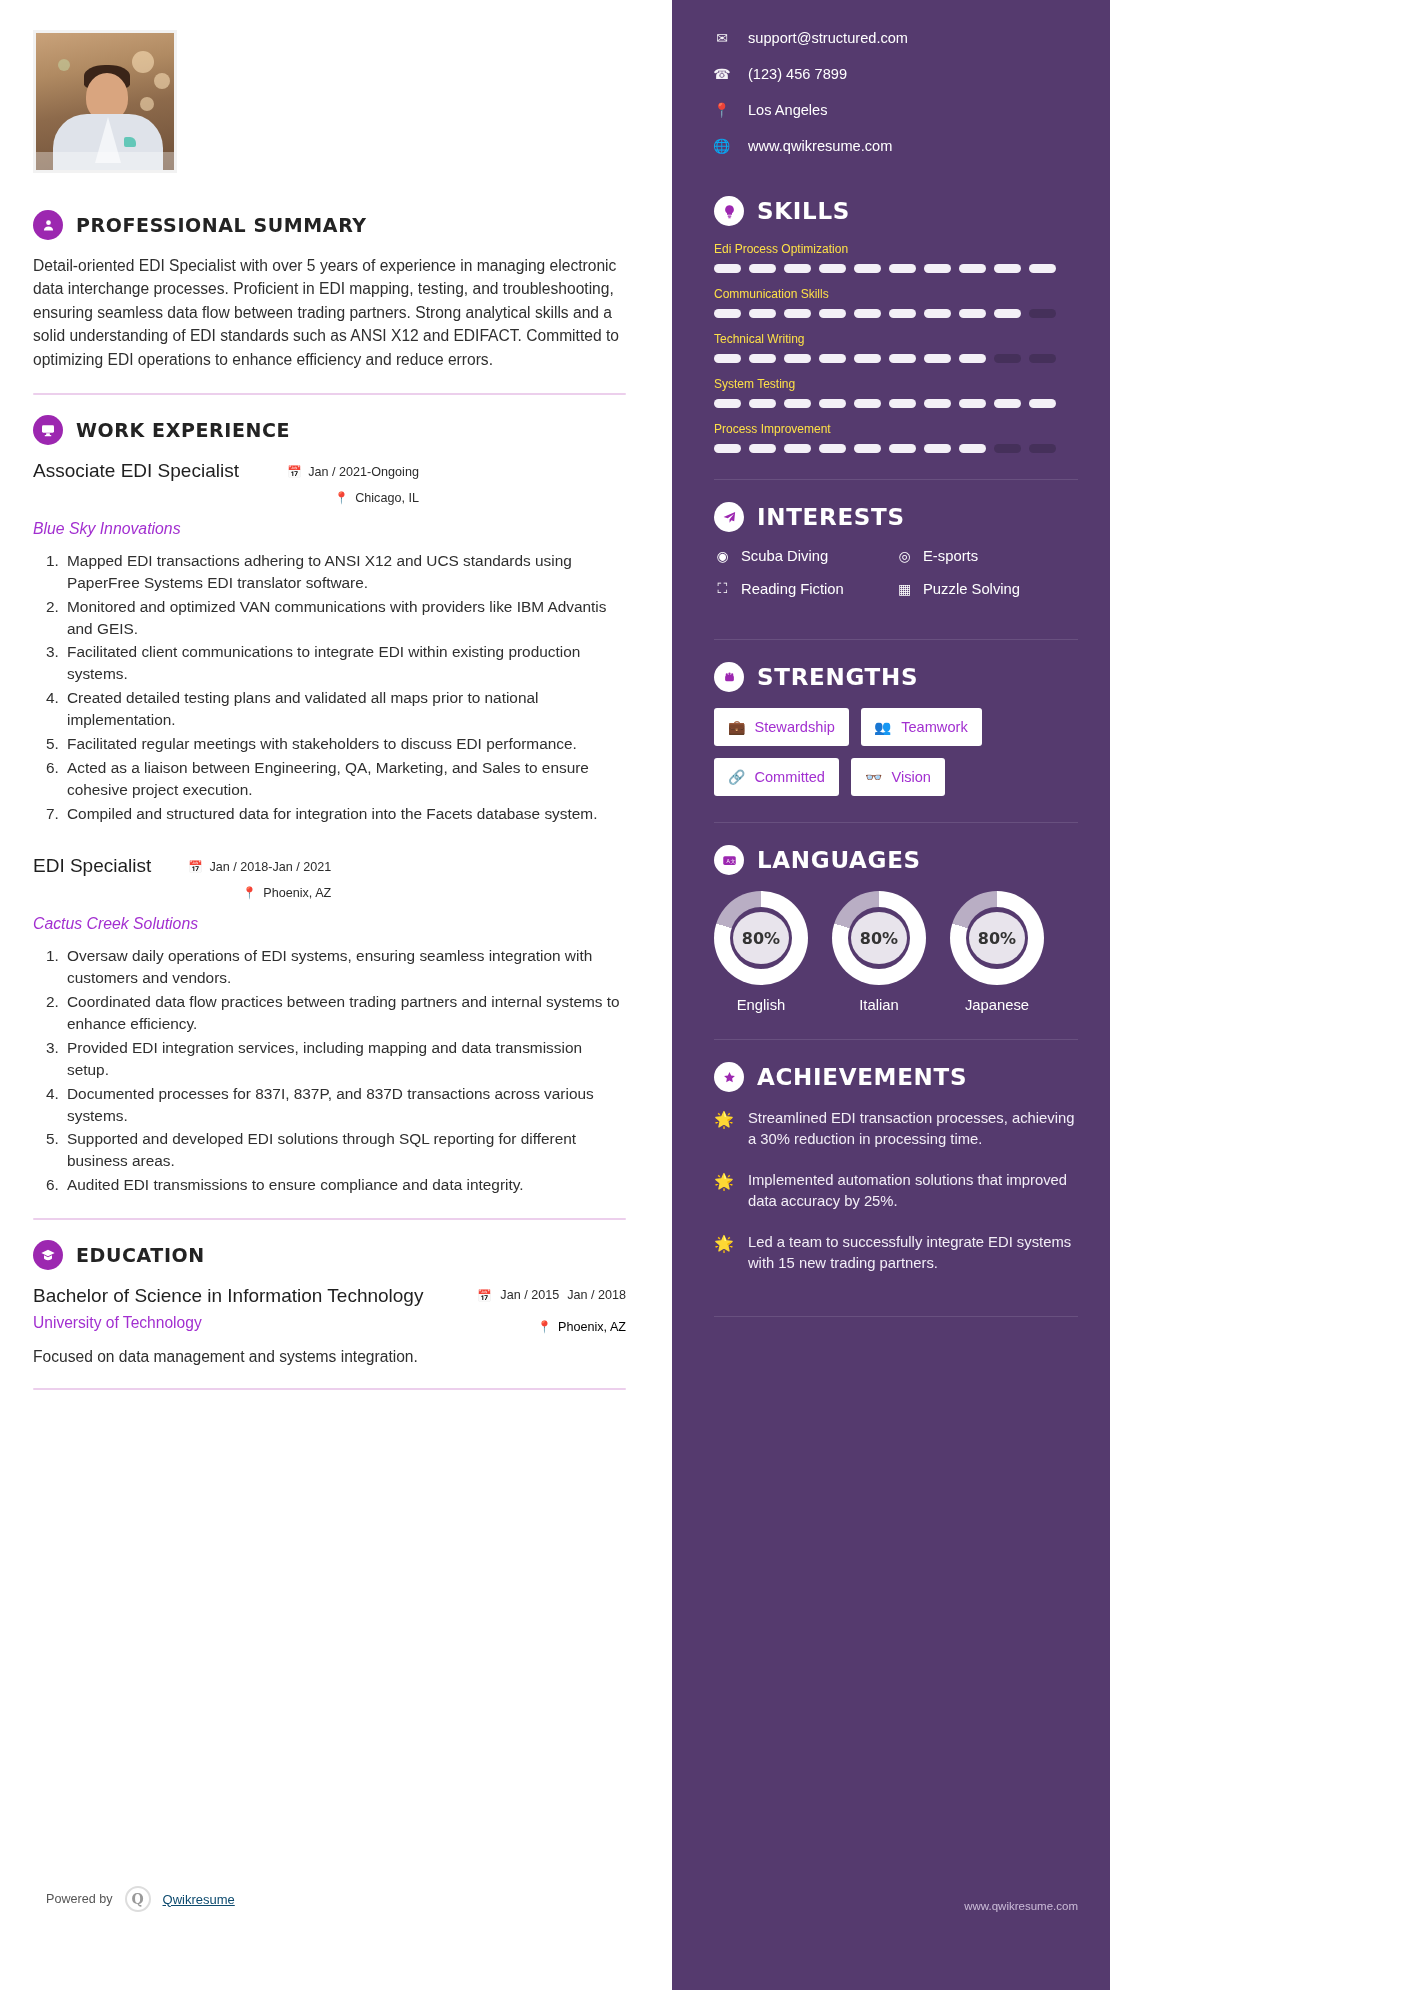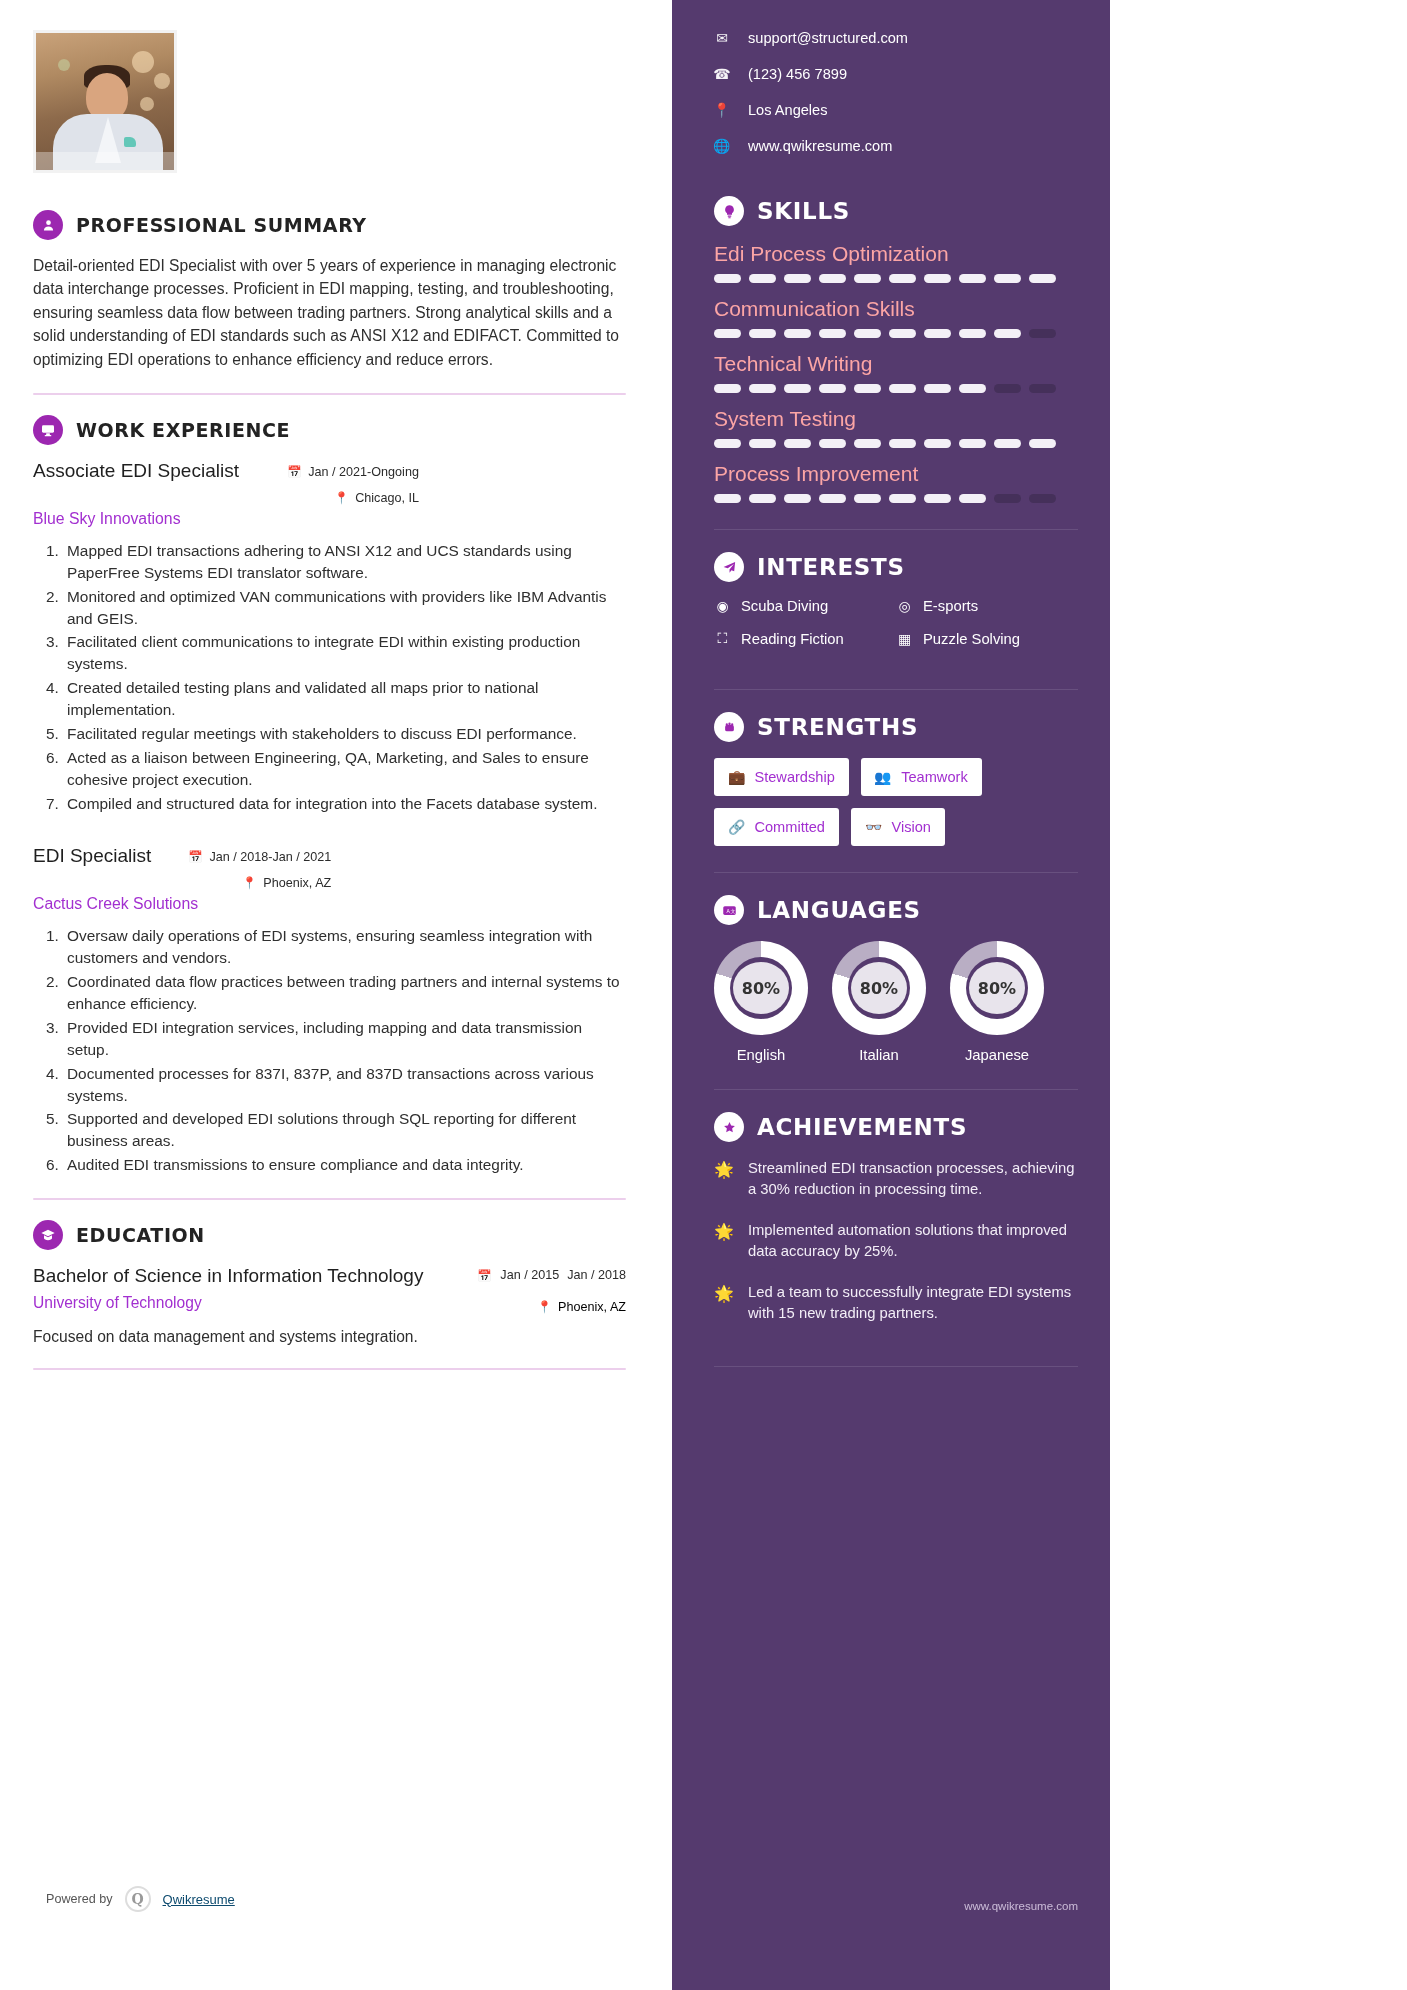--- a/index.html
+++ b/index.html
@@ -64,21 +64,21 @@
   .summary-text { font-size: 15.6px; line-height: 1.5; color: #2f2f2f; }
 
   .job { margin-top: 6px; }
   .job + .job { margin-top: 30px; }
   .job-top { display: flex; justify-content: flex-start; align-items: flex-start; }
   .job-title { font-size: 19px; color: #1f1f1f; line-height: 1.25; max-width: 420px; }
   .job-meta { text-align: right; font-size: 12.6px; color: #2b2b2b; padding-top: 6px; min-width: 180px; }
   .job-meta .row { display: flex; justify-content: flex-end; align-items: center; gap: 6px; white-space: nowrap; }
   .job-meta .row + .row { margin-top: 12px; }
   .meta-ico { font-size: 12px; line-height: 1; }
-  .job-company { font-size: 15.8px; color: #a22fd0; margin-top: 5px; }
+  .job-company { font-size: 15.8px; color: #a22fd0; margin-top: 15px; font-style: italic; }
   ol.bullets { margin: 12px 0 0 30px; }
   ol.bullets li { font-size: 15.4px; line-height: 1.42; color: #2f2f2f; margin-bottom: 2px; padding-left: 4px; }
 
   .edu-top { display:flex; justify-content: space-between; align-items: flex-start; }
   .edu-title { font-size: 19px; color:#1f1f1f; line-height:1.28; max-width: 400px; }
   .edu-meta { font-size:12.6px; color:#2b2b2b; text-align:right; padding-top:4px; }
   .edu-dates { display:flex; align-items:center; gap:8px; justify-content:flex-end; }
   .edu-dates .d { line-height:1.2; }
   .edu-school { font-size: 15.6px; color:#a22fd0; margin-top:6px; }
   .edu-loc { display:flex; align-items:center; justify-content:flex-end; gap:6px; margin-top:12px; }
@@ -103,21 +103,21 @@
   .contact .cico { width:16px; display:flex; justify-content:center; font-size:14px; opacity:.95; }
 
   .s-head { display:flex; align-items:center; gap:13px; margin-bottom: 16px; }
   .s-badge {
     width: 30px; height:30px; border-radius:50%; background:#fff; flex:none;
     display:flex; align-items:center; justify-content:center; color:#9c27b0; font-size:15px; line-height:1;
   }
   .s-title { font-size:23px; font-weight:700; letter-spacing:.7px; font-family:"DejaVu Sans", sans-serif; }
 
   .skill { margin-bottom: 14px; }
-  .skill-name { font-size: 21px; margin-bottom: 8px; color:#fca5a5; }
+  .skill-name { font-size: 12px; margin-bottom: 8px; color:#fde047; }
   .dashes { display:flex; gap: 8px; }
   .dash { width: 27px; height: 9px; border-radius: 5px; background:#f4f0f7; }
   .dash.off { background: #45305a; }
 
   .sb-div { height:1px; background:#7d68927a; margin: 26px 0 22px 0; }
 
   .interests { display:flex; flex-wrap: wrap; }
   .int { width: 50%; display:flex; align-items:center; gap:10px; font-size:14.8px; margin-bottom: 16px; }
   .int .ii { font-size:14px; width:17px; display:flex; justify-content:center; }
 

